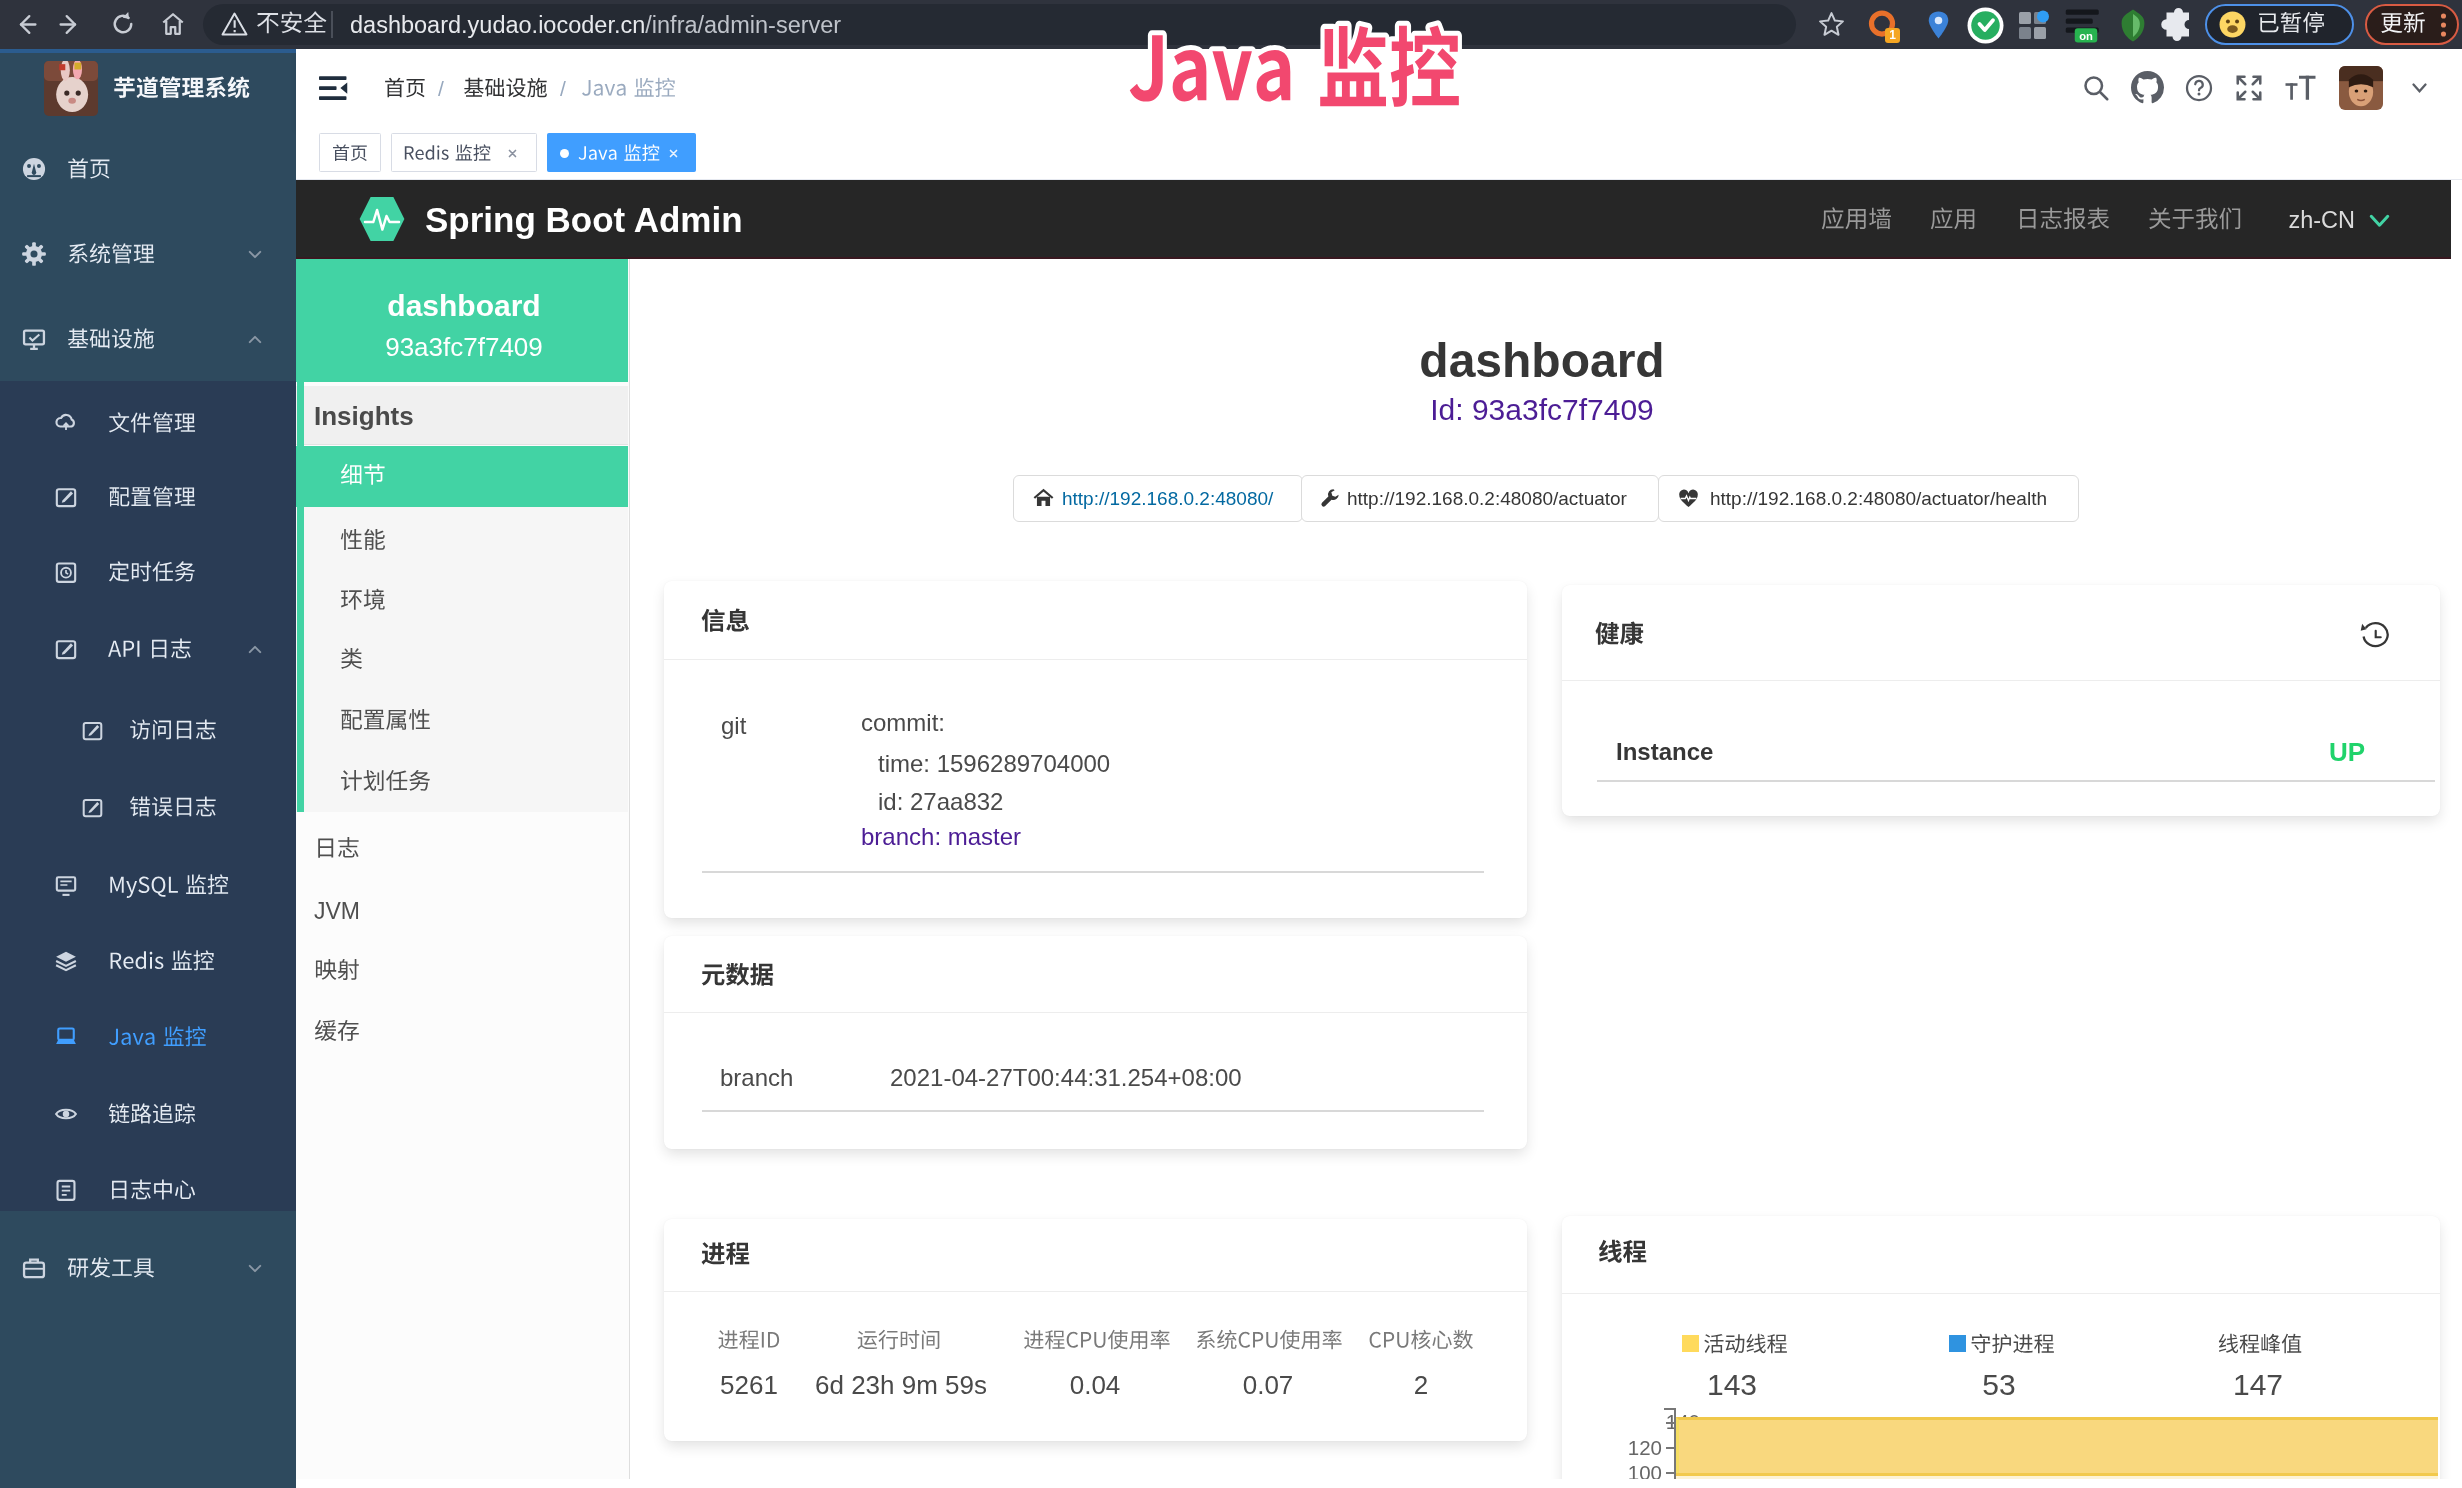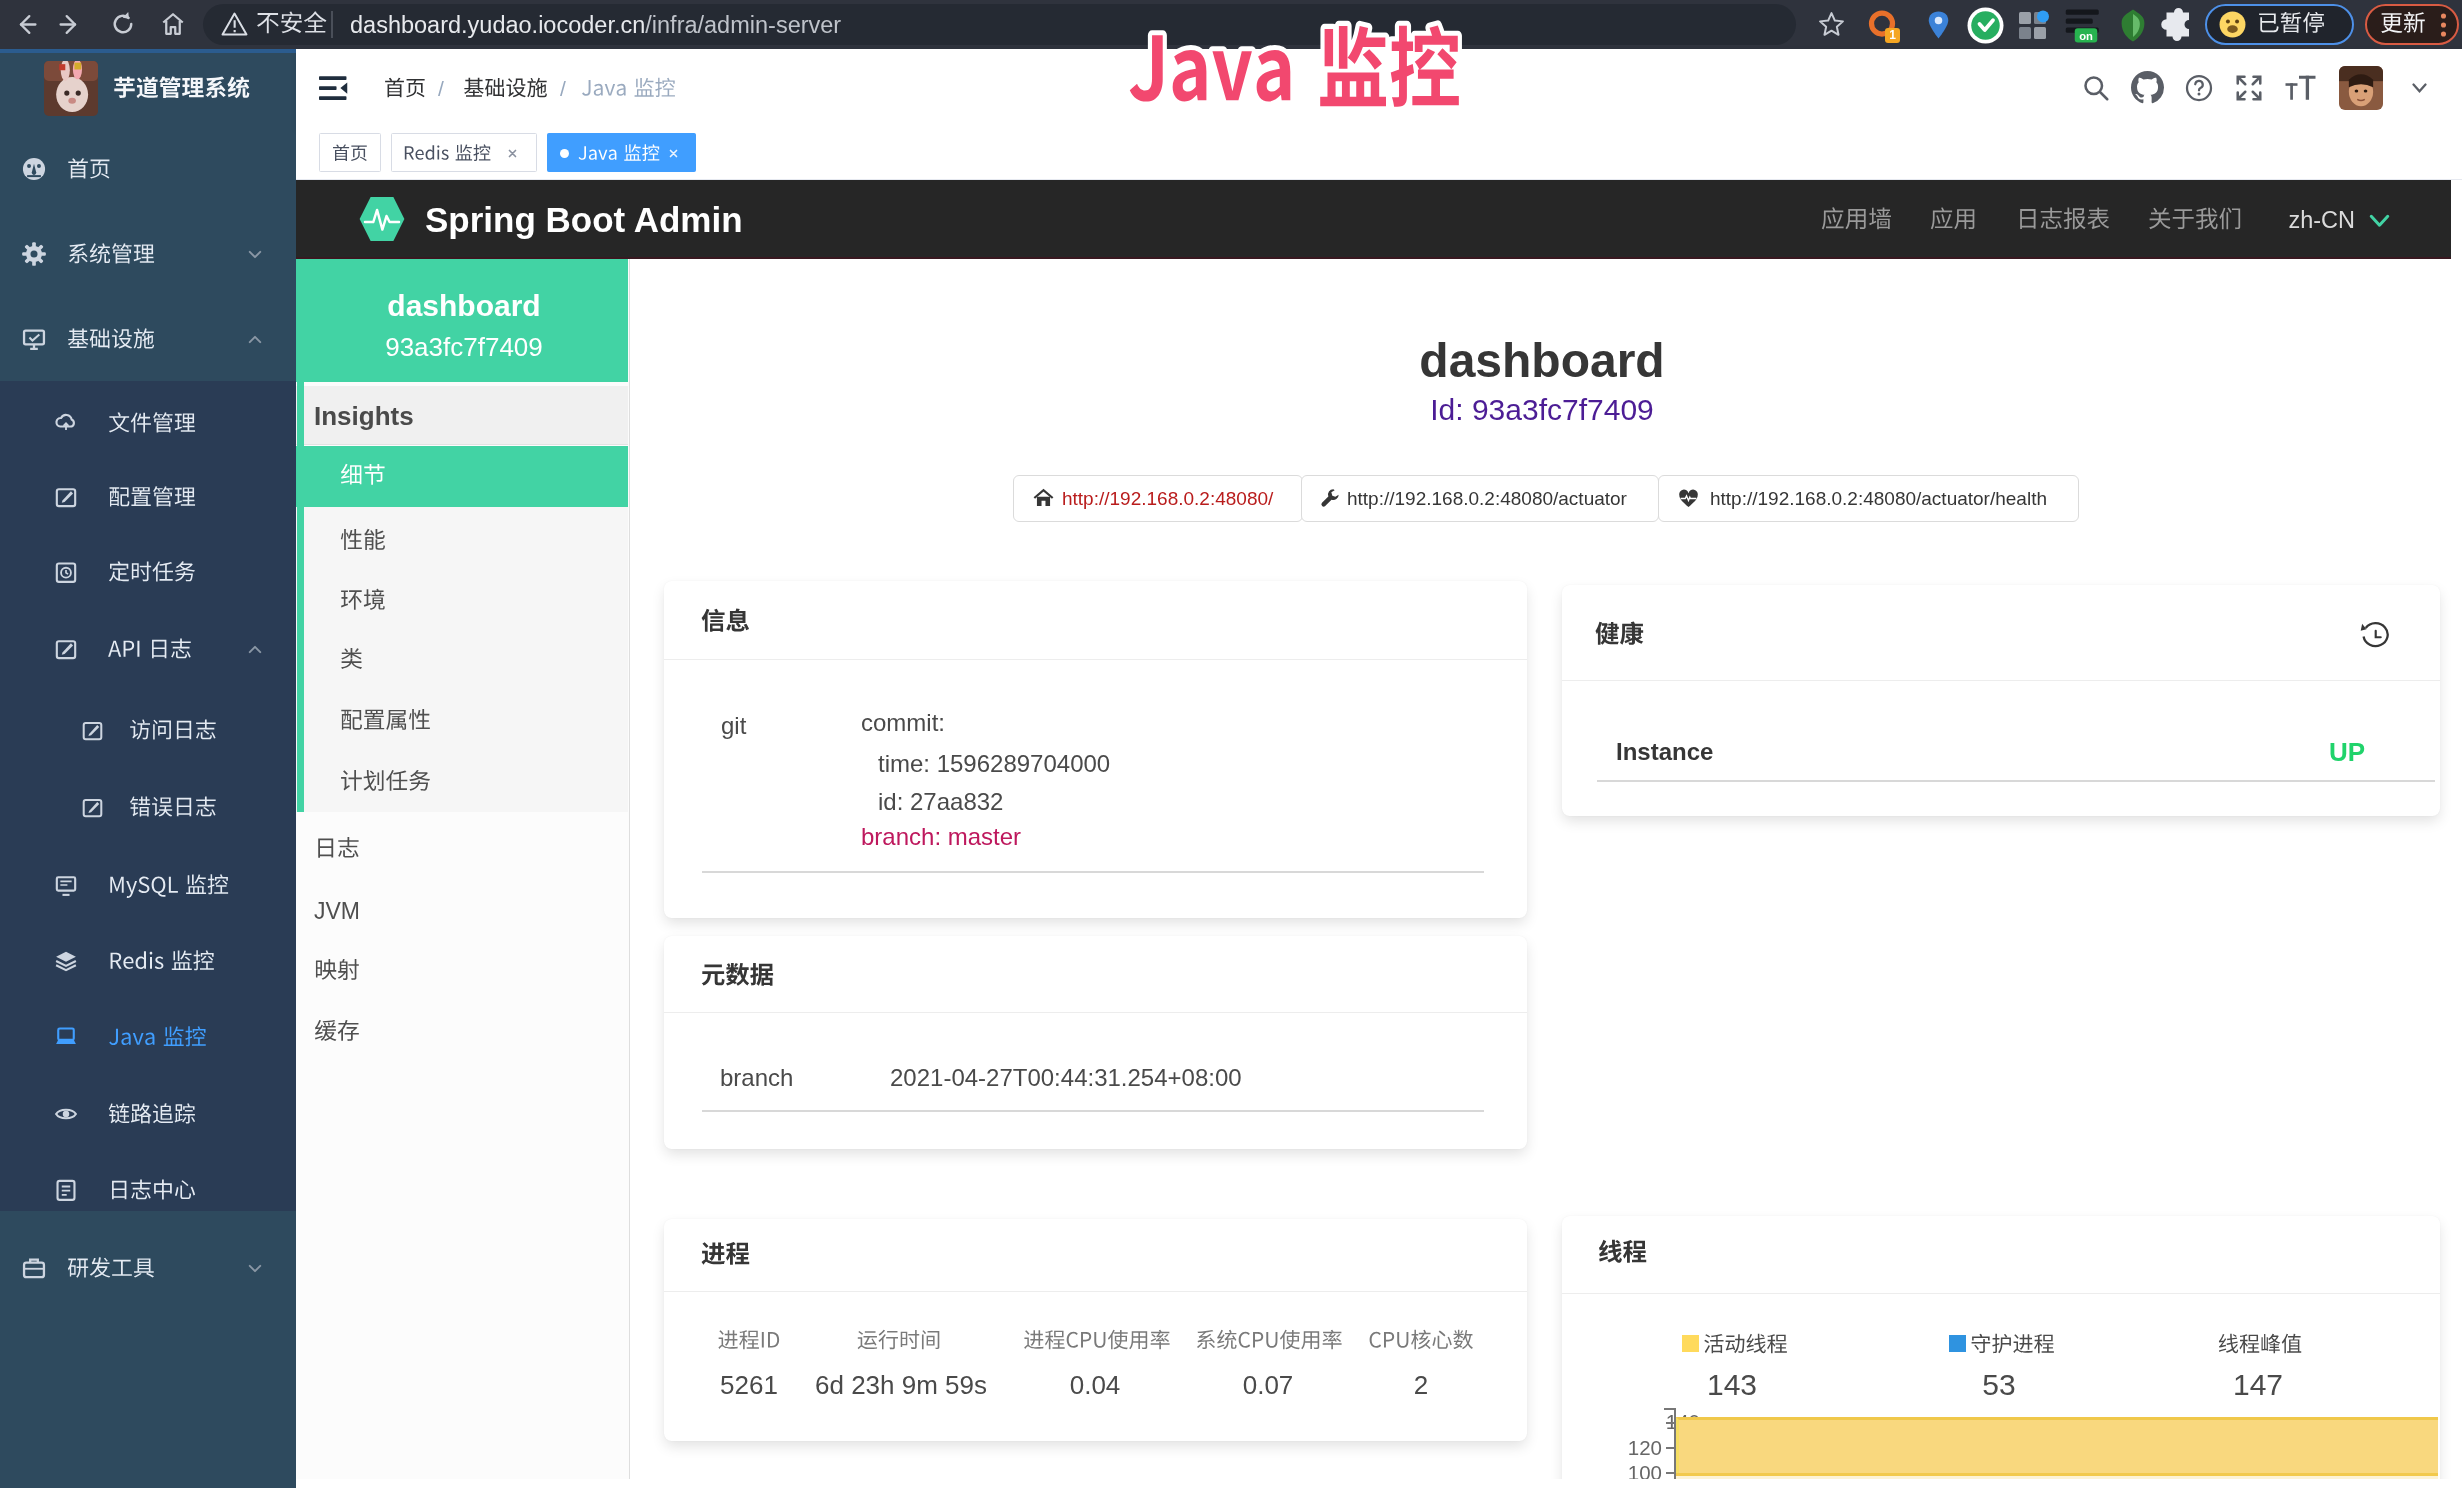--- a/index.html
+++ b/index.html
@@ -525,21 +525,21 @@
       <span style="font:400 30px 'Liberation Sans', sans-serif;color:#4c1d95;white-space:nowrap">Id: 93a3fc7f7409</span>
     </div>
     <div class="ubtn" style="left:1013px;width:290px"></div>
     <div class="ubtn" style="left:1301px;width:358px"></div>
     <div class="ubtn" style="left:1658px;width:421px"></div>
     <svg class="ab" style="left:1033px;top:488px" width="21" height="20" viewBox="0 0 32 30">
       <path d="M2 15 L16 3 L30 15" fill="none" stroke="#363636" stroke-width="3.4"></path>
       <path d="M6 13 V27 H13 V19 H19 V27 H26 V13" fill="#363636"></path>
     </svg>
     <div class="ab" style="left:1062px;top:499px;transform:translate(0,-50%);">
-      <span style="font:400 19px 'Liberation Sans', sans-serif;color:#b91c1c;white-space:nowrap">http://192.168.0.2:48080/</span>
+      <span style="font:400 19px 'Liberation Sans', sans-serif;color:#0369a1;white-space:nowrap">http://192.168.0.2:48080/</span>
     </div>
     <svg class="ab" style="left:1320px;top:488px" width="20" height="20" viewBox="0 0 30 30">
       <path d="M20 2 a8 8 0 0 0 -7.5 10.8 L3 22.3 a3.4 3.4 0 0 0 4.8 4.8 L17.3 17.5 A8 8 0 0 0 28 10 l-5 3 l-4.5-1.5 L17 6.5 l5-3 A8 8 0 0 0 20 2 Z" fill="#363636"></path>
     </svg>
     <div class="ab" style="left:1347px;top:499px;transform:translate(0,-50%);justify-content:flex-end;">
       <span style="font:400 19px 'Liberation Sans', sans-serif;color:#363636;white-space:nowrap">http://192.168.0.2:48080/actuator</span>
     </div>
     <svg class="ab" style="left:1678px;top:489px" width="21" height="19" viewBox="0 0 32 28">
       <path d="M16 27 C8 20 2 15 2 9 A7 7 0 0 1 16 6 A7 7 0 0 1 30 9 C30 15 24 20 16 27 Z" fill="#363636"></path>
       <path d="M4 14 h7 l2-4 3 7 2-5 1 2 h9" stroke="#fff" stroke-width="2" fill="none"></path>
@@ -561,21 +561,21 @@
     <div class="ab" style="left:861px;top:723px;transform:translate(0,-50%);">
       <span style="font:400 24px 'Liberation Sans', sans-serif;color:#4a4a4a;white-space:nowrap">commit:</span>
     </div>
     <div class="ab" style="left:878px;top:764px;transform:translate(0,-50%);">
       <span style="font:400 24px 'Liberation Sans', sans-serif;color:#4a4a4a;white-space:nowrap">time: 1596289704000</span>
     </div>
     <div class="ab" style="left:878px;top:802px;transform:translate(0,-50%);">
       <span style="font:400 24px 'Liberation Sans', sans-serif;color:#4a4a4a;white-space:nowrap">id: 27aa832</span>
     </div>
     <div class="ab" style="left:861px;top:837px;transform:translate(0,-50%);">
-      <span style="font:400 24px 'Liberation Sans', sans-serif;color:#be185d;white-space:nowrap">branch: master</span>
+      <span style="font:400 24px 'Liberation Sans', sans-serif;color:#4c1d95;white-space:nowrap">branch: master</span>
     </div>
     <div class="rline" style="left:702px;top:871px;width:782px"></div>
     <div class="card" style="left:1562px;top:585px;width:878px;height:231px">
       <div class="chead" style="height:96px"></div>
     </div>
     <div class="ab" style="left:1595px;top:635px;transform:translate(0,-50%);">
       <svg width="49" height="28" viewBox="0 0 64 36.5" overflow="visible">
         <path d="M9.3 16.3C9.3 16 9.8 15.6 10.4 15.3H13.2C13 17.5 12.6 19.5 12.1 21.2C11.5 20.2 11.1 19 10.7 17.6L8.1 18.5C8.7 21 9.6 23 10.6 24.6C9.7 26.3 8.5 27.6 7.2 28.6V8.1C8 6 8.7 4 9.2 2L5.8 1C4.7 5.5 2.8 9.9 0.6 12.9C1.2 13.9 2.1 16.1 2.4 17C2.9 16.4 3.4 15.6 3.8 14.8V31H7.2V28.8C7.9 29.3 9 30.4 9.5 31C10.8 30.1 11.9 28.8 12.8 27.3C15.6 29.8 19.2 30.4 23.5 30.4H29.9C30.1 29.5 30.6 27.9 31.1 27.2C29.4 27.2 25 27.2 23.7 27.2C20 27.2 16.7 26.7 14.3 24.3C15.5 21.3 16.3 17.5 16.7 12.7L14.7 12.3L14.1 12.4H13C14.3 10 15.7 7 16.8 4L14.6 2.6L13.6 3H9V6.2H12.4C11.4 8.7 10.4 10.8 10 11.5C9.3 12.5 8.4 13.5 7.8 13.7C8.3 14.3 9.1 15.7 9.3 16.3ZM17.4 3.4V6H20.9V7.6H16.1V10.3H20.9V12H17.4V14.7H20.9V16.2H17.2V19.1H20.9V20.6H16.5V23.6H20.9V26.5H24V23.6H30.1V20.6H24V19.1H29.2V16.2H24V14.7H29.1V10.3H31.1V7.6H29.1V3.4H24V1.2H20.9V3.4ZM24 10.3H26.2V12H24ZM24 7.6V6H26.2V7.6ZM56.5 15.1V16.6H52.2V15.1ZM56.5 12.4H52.2V11H56.5ZM46.7 1.6 47.7 3.5H35.5V12.8C35.5 17.5 35.3 24.2 32.7 28.8C33.5 29.2 35.1 30.3 35.8 30.9C38.7 25.9 39.2 18 39.2 12.8V6.8H48.3V8.4H41.1V11H48.3V12.4H39.7V15.1H48.3V16.6H40.7V19.2H41.5L39.8 21C41.2 21.9 43.1 23.1 44.1 23.9C42 24.7 39.9 25.5 38.4 26L39.8 29.1C42.3 28 45.3 26.6 48.3 25.2V27.3C48.3 27.8 48.1 28 47.6 28C47 28 45.1 28 43.5 28C44 28.8 44.5 30.2 44.6 31.1C47.4 31.1 49.2 31.1 50.5 30.6C51.8 30.1 52.2 29.2 52.2 27.4V24.4C54.4 26.9 57.3 28.7 60.8 29.7C61.3 28.8 62.3 27.4 63.1 26.7C60.7 26.2 58.6 25.3 56.8 24.2C58.3 23.4 60 22.4 61.6 21.4L58.8 19.2H60.1V15.3H62.9V12.1H60.1V8.4H52.2V6.8H62.6V3.5H52.1C51.7 2.5 51.1 1.5 50.6 0.6ZM48.3 19.2V22.2L44.8 23.6L46.5 21.8C45.5 21.1 43.8 20 42.4 19.2ZM52.2 19.2H58.7C57.6 20.2 55.9 21.4 54.4 22.3C53.5 21.5 52.8 20.6 52.2 19.6Z" fill="#363636"></path>
       </svg>
     </div>

